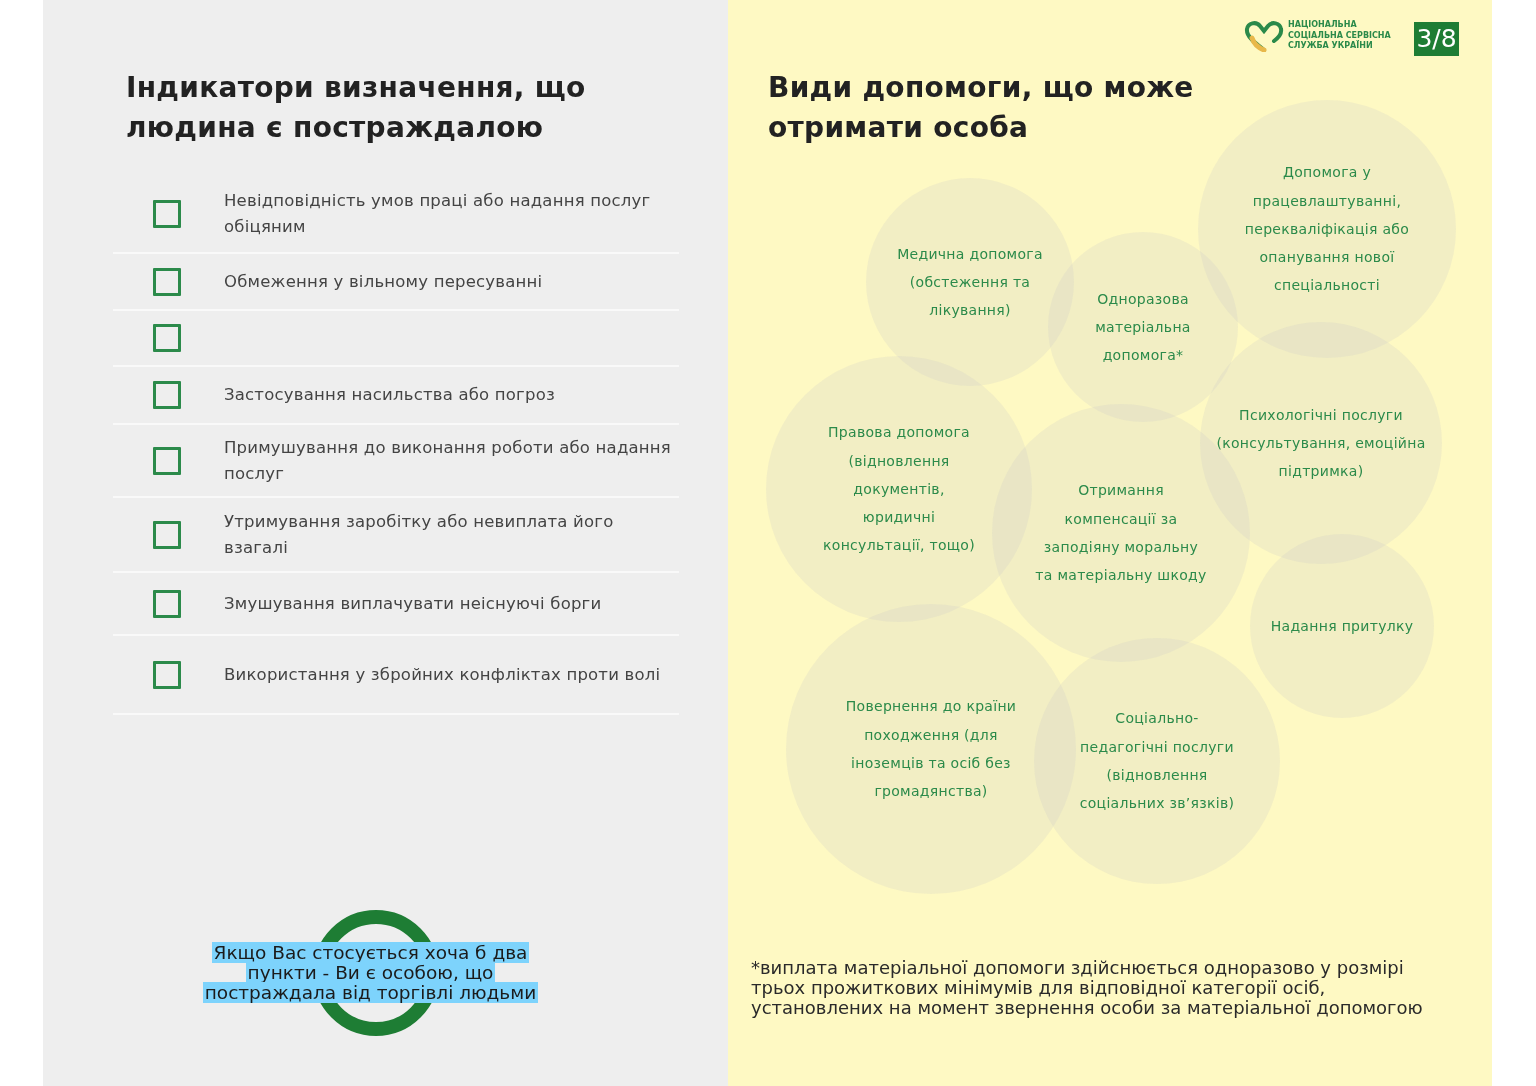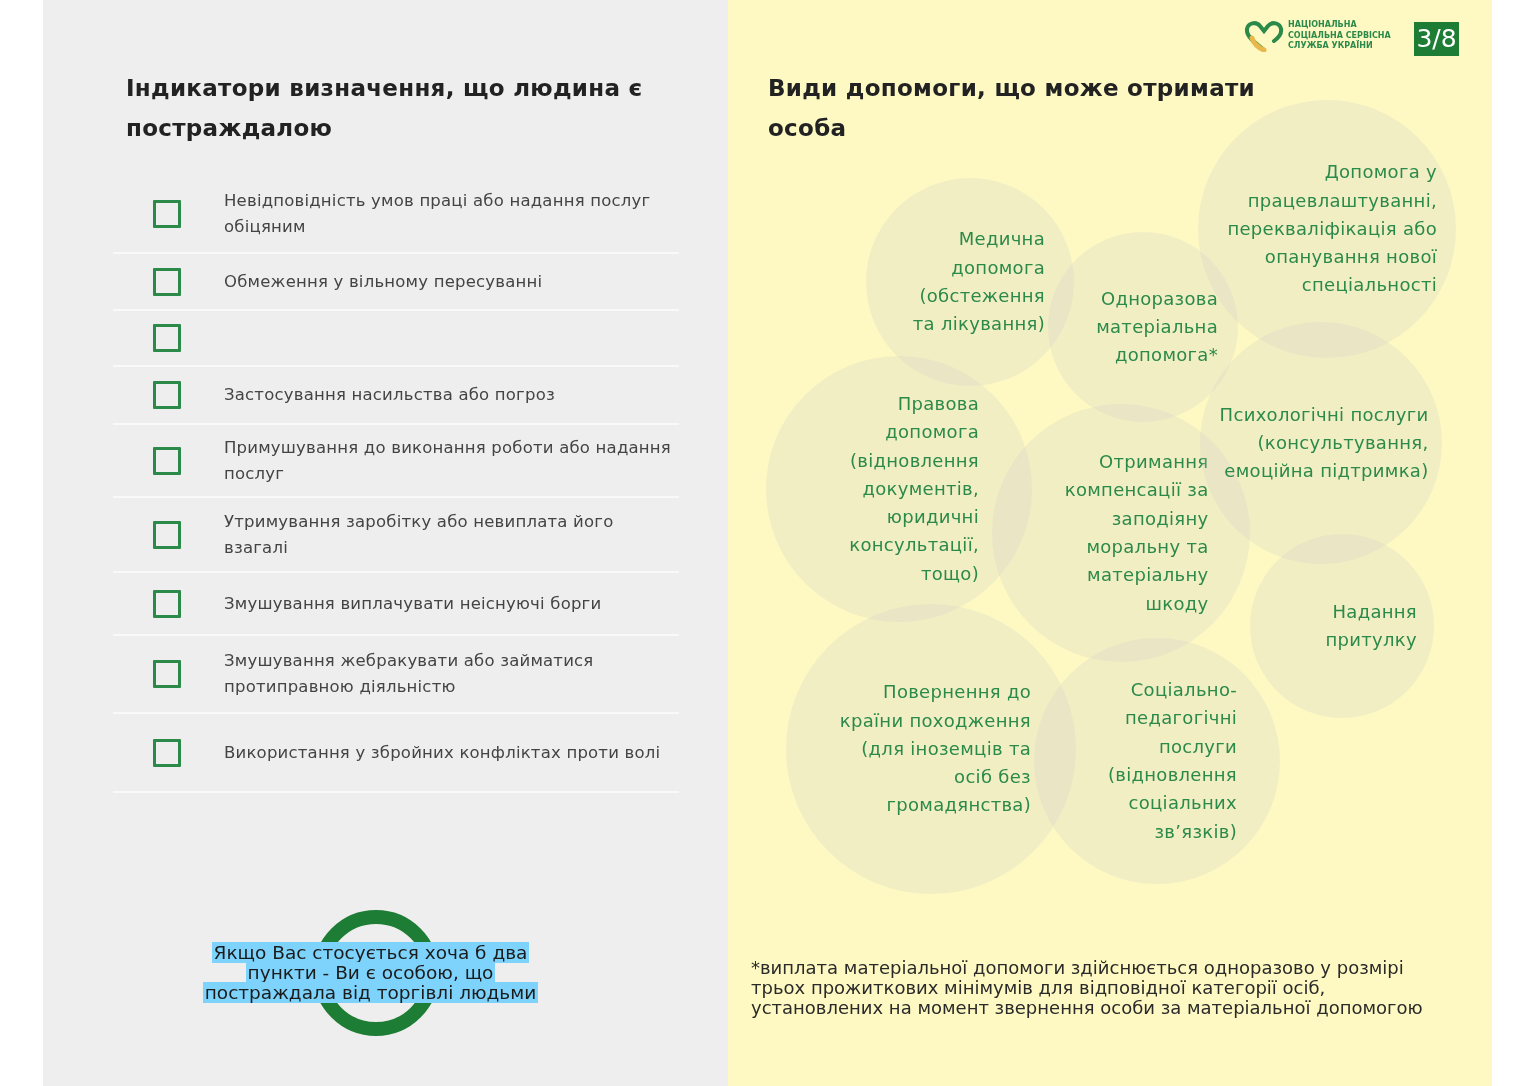--- a/index.html
+++ b/index.html
@@ -13,21 +13,21 @@
     background: #eeeeee;
   }
   .right-panel {
     position: absolute; left: 728px; top: 0; width: 764px; height: 1086px;
     background: #fef9c3;
     overflow: hidden;
   }
   .title {
     position: absolute; color: #222;
     font-family: "DejaVu Sans", sans-serif; font-weight: bold;
-    font-size: 23px; line-height: 40px; letter-spacing: 0.3px;
+    font-size: 28px; line-height: 40px; letter-spacing: 0.3px;
     margin: 0;
   }
   .left-title { left: 83px; top: 68px; width: 560px; }
   .right-title { left: 40px; top: 68px; width: 520px; }
 
   .checklist { position: absolute; left: 70px; top: 175px; width: 566px; }
   .check-row {
     display: flex; align-items: center;
     border-bottom: 2px solid #f9f9f9;
     box-sizing: border-box;
@@ -70,22 +70,22 @@
     text-align: center;
   }
 
   .circle {
     position: absolute; border-radius: 50%;
     background: rgba(200, 200, 200, 0.22);
     display: flex; align-items: center; justify-content: center;
     box-sizing: border-box;
   }
   .circle-text {
-    color: #2b8a4a; text-align: right;
-    font-family: "DejaVu Sans", sans-serif; font-size: 18px; line-height: 28.3px;
+    color: #2b8a4a; text-align: center;
+    font-family: "DejaVu Sans", sans-serif; font-size: 14px; line-height: 28.3px;
     letter-spacing: 0.3px;
   }
 
   .footnote {
     position: absolute; left: 23px; top: 958px; width: 690px;
     color: #2a2a2a; font-family: "DejaVu Sans", sans-serif;
     font-size: 18px; line-height: 20px;
   }
 </style>
 </head>
@@ -114,24 +114,20 @@
       <div class="checkbox"></div>
       <div class="check-label">Примушування до виконання роботи або надання послуг</div>
     </div>
     <div class="check-row" style="height:75px">
       <div class="checkbox"></div>
       <div class="check-label">Утримування заробітку або невиплата його взагалі</div>
     </div>
     <div class="check-row" style="height:63px">
       <div class="checkbox"></div>
       <div class="check-label">Змушування виплачувати неіснуючі борги</div>
-    </div>
-    <div class="check-row" style="height:78px">
-      <div class="checkbox"></div>
-      <div class="check-label">Змушування жебракувати або займатися протиправною діяльністю</div>
     </div>
     <div class="check-row" style="height:79px">
       <div class="checkbox"></div>
       <div class="check-label">Використання у збройних конфліктах проти волі</div>
     </div>
   </div>
 
   <div class="callout">
     <div class="ring"></div>
     <div class="callout-text"><span>Якщо Вас стосується хоча б два пункти - Ви є особою, що постраждала від торгівлі людьми</span></div>

